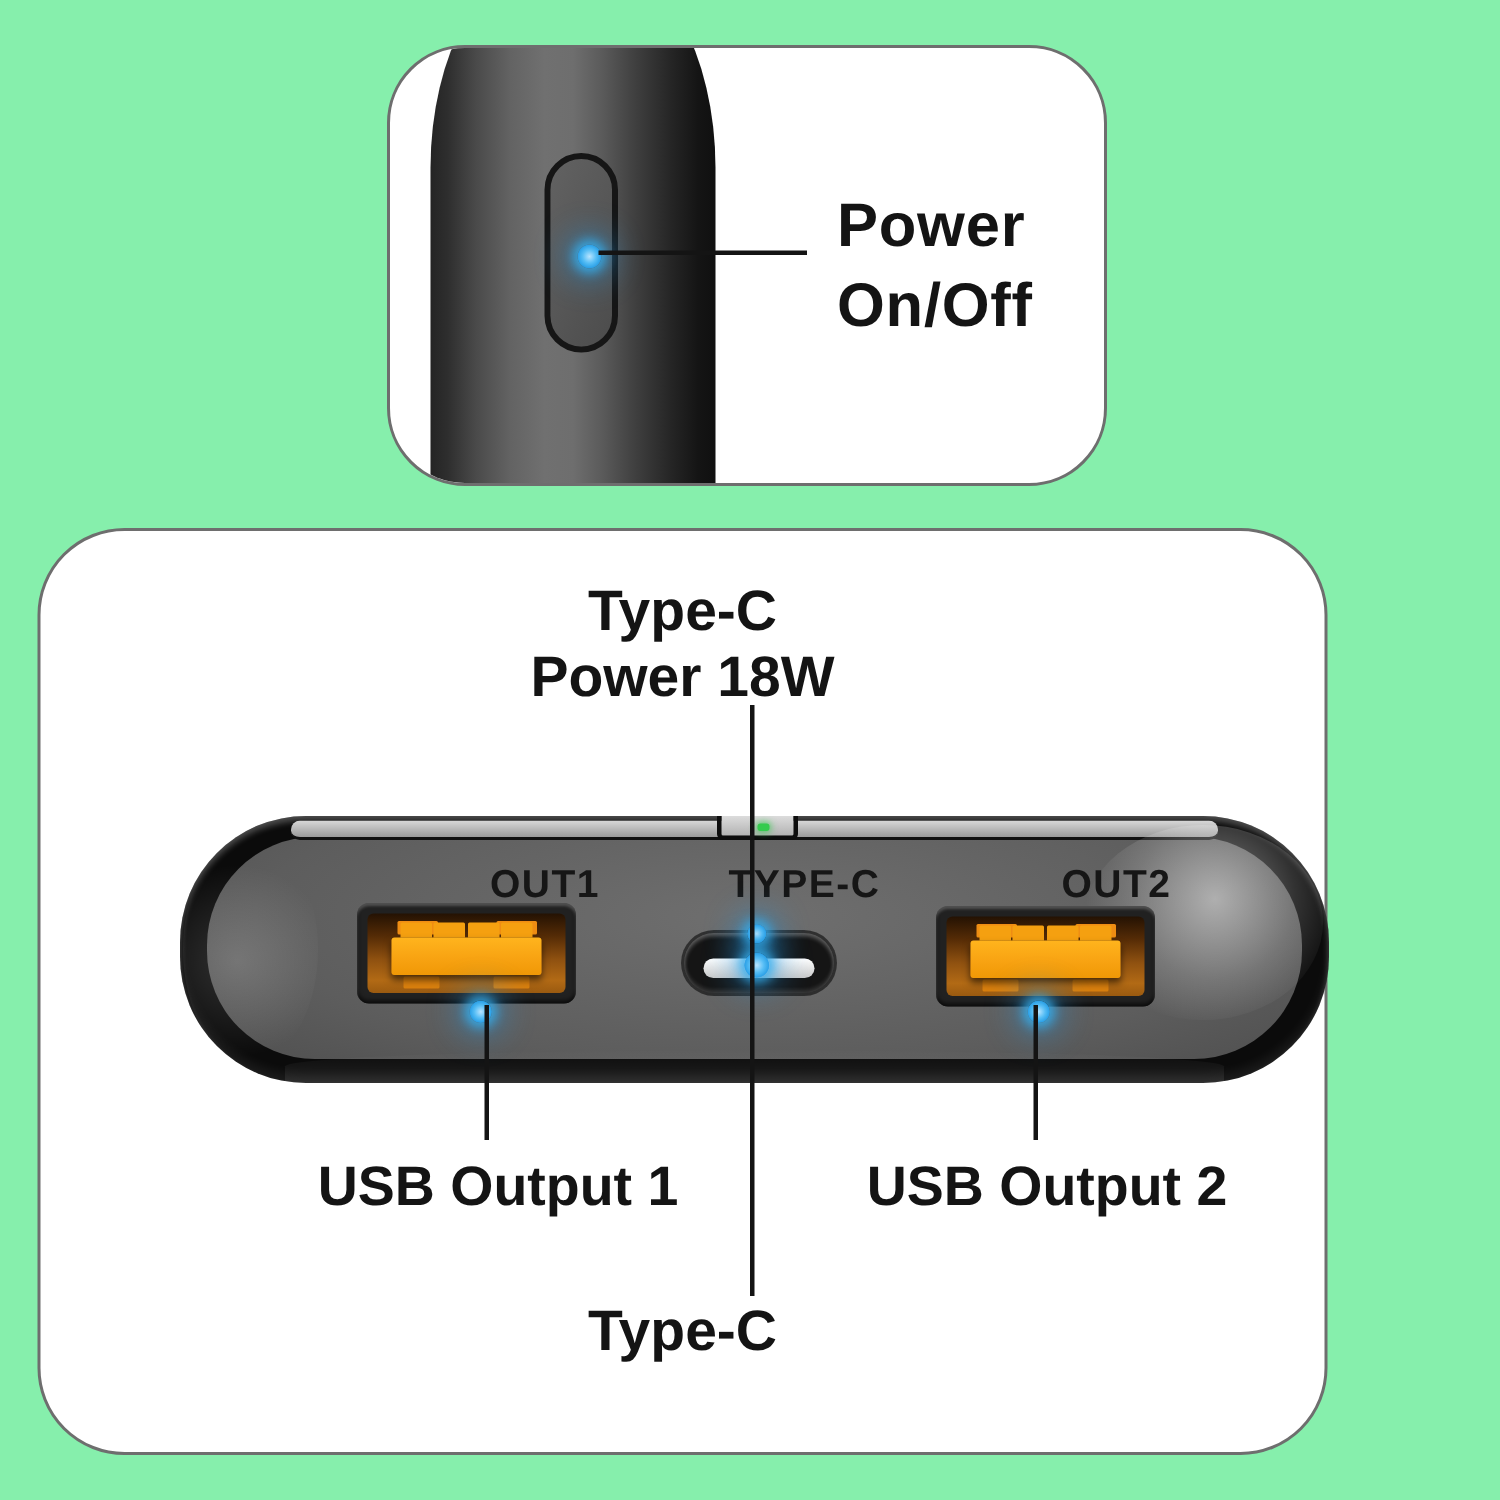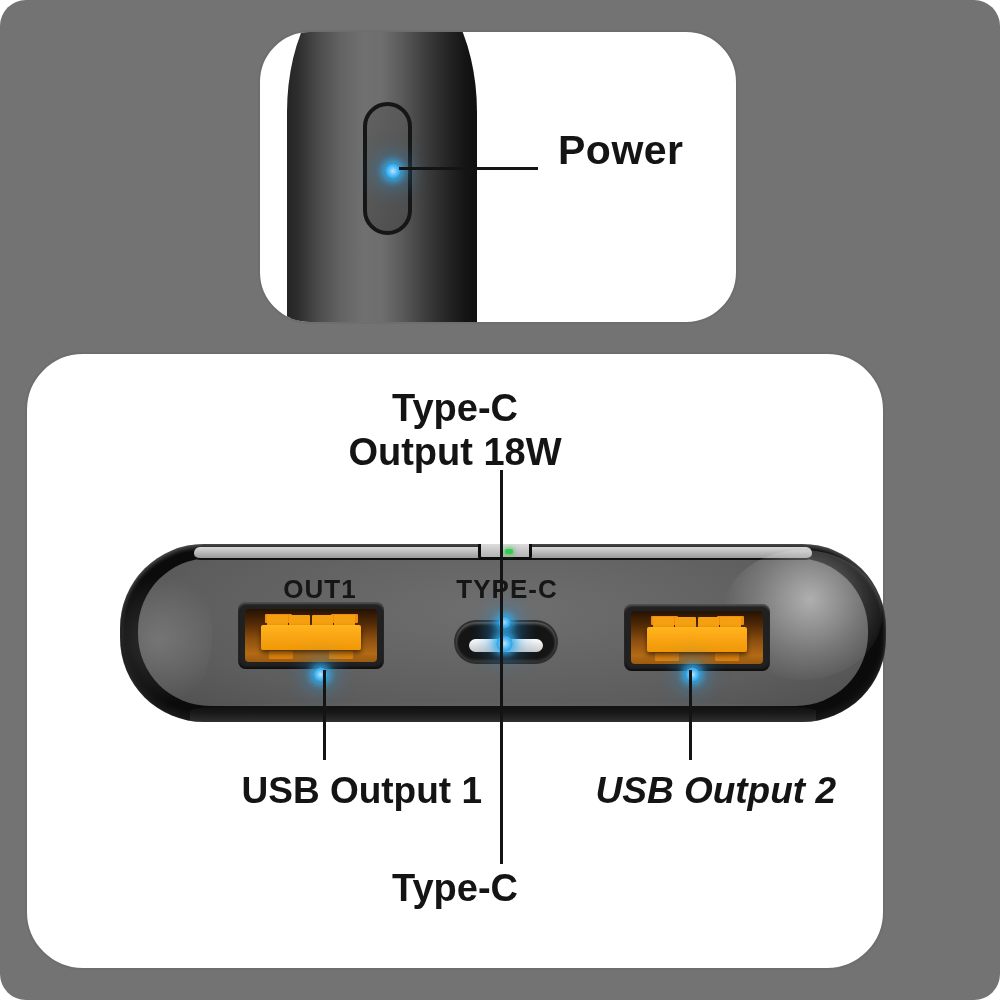--- a/index.html
+++ b/index.html
@@ -1,18 +1,18 @@
 <!DOCTYPE html>
 <html><head>
 <meta charset="utf-8">
 <style>
   html,body{margin:0;padding:0;background:#ffffff;}
   .stage{
-    position:relative;width:1000px;height:1000px;background:#737373;overflow:hidden;
-    font-family:"Liberation Sans","DejaVu Sans",sans-serif;color:#141414;border-radius:26px;
+    position:relative;width:1000px;height:1000px;background:#86efac;overflow:hidden;
+    font-family:"Liberation Sans","DejaVu Sans",sans-serif;color:#141414;
   }
 
   
   .panel{position:absolute;background:#ffffff;border:2px solid #6e6e6e;box-sizing:border-box;}
   .panel-top{left:258px;top:30px;width:480px;height:294px;border-radius:52px;}
   .panel-bottom{left:25px;top:352px;width:860px;height:618px;border-radius:58px;}
   .clip{position:absolute;inset:0;border-radius:50px;overflow:hidden;}
 
   
   .side-device{
@@ -39,23 +39,23 @@
 
   .power-label{
     position:absolute;left:558px;top:124px;font-size:41px;font-weight:700;
     line-height:53px;letter-spacing:.5px;z-index:11;
   }
 
   
   .center-label{position:absolute;left:0;width:100%;text-align:center;font-weight:700;z-index:11;}
   .input-label{top:32px;font-size:38px;line-height:44px;}
   .output-label{top:512px;font-size:38px;line-height:45px;}
-  .usb-label{position:absolute;width:300px;text-align:right;font-size:37px;font-weight:700;top:416px;z-index:11;}
+  .usb-label{position:absolute;width:300px;text-align:center;font-size:37px;font-weight:700;top:416px;z-index:11;}
   .usb-label-1{left:155px;}
-  .usb-label-2{left:509px;font-style:italic;}
+  .usb-label-2{left:521px;}
 
   
   .pb-body{
     position:absolute;left:93px;top:190px;width:766px;height:178px;border-radius:84px;
     background:#0b0b0b;overflow:hidden;z-index:1;
     box-shadow:inset 0 3px 4px rgba(255,255,255,.28),inset 0 -5px 8px rgba(255,255,255,.07);
   }
   .pb-face{
     position:absolute;left:18px;right:18px;top:14px;bottom:16px;border-radius:72px;
     background:radial-gradient(120% 170% at 50% 36%,#6f6f6f 0%,#5d5d5d 38%,#484848 66%,#313131 87%,#242424 100%);
@@ -82,21 +82,21 @@
   .pb-hl-left{
     position:absolute;left:2px;top:14px;width:90px;height:150px;border-radius:50%;
     background:radial-gradient(circle at 40% 55%,rgba(255,255,255,.16) 0%,rgba(255,255,255,0) 65%);
   }
   .pb-gloss-bottom{
     position:absolute;left:70px;right:70px;bottom:0px;height:22px;border-radius:50% 50% 0 0;
     background:linear-gradient(180deg,rgba(255,255,255,0) 0%,rgba(255,255,255,.09) 100%);
   }
   .pb-print{
     position:absolute;font-size:26px;font-weight:600;color:#161616;letter-spacing:1px;
-    width:160px;text-align:center;top:30px;
+    width:160px;text-align:right;top:30px;
   }
   .print-out1{left:120px;}
   .print-typec{left:307px;}
   .print-out2{left:501px;}
 
   
   .usb-port{
     position:absolute;width:146px;height:67px;border-radius:8px;background:#212121;
     box-shadow:inset 0 2px 2px rgba(255,255,255,.22),inset 0 -2px 3px rgba(0,0,0,.65);
   }
@@ -142,40 +142,42 @@
   <div class="panel panel-top">
     <div class="clip">
       <div class="side-device"></div>
       <div class="power-button"></div>
       <div class="led led-power"></div>
     </div>
   </div>
   <div class="callout-line-h" style="left:399px;top:167px;width:139px;"></div>
   <div class="power-label">
     <div>Power</div>
+    <div>On/Off</div>
   </div>
 
   <div class="panel panel-bottom">
 
     <div class="center-label input-label">
       <div>Type-C</div>
-      <div>Output 18W</div>
+      <div>Power 18W</div>
     </div>
 
     <div class="pb-body">
       <div class="pb-face"></div>
       <div class="pb-topedge"></div>
       <div class="pb-notch"></div>
       <div class="pb-green"></div>
       <div class="pb-hl-right"></div>
       <div class="pb-hl-left"></div>
       <div class="pb-gloss-bottom"></div>
 
       <div class="pb-print print-out1">OUT1</div>
       <div class="pb-print print-typec">TYPE-C</div>
+      <div class="pb-print print-out2">OUT2</div>
 
       <div class="usb-port usb-port-1">
         <div class="usb-cavity">
           <div class="usb-tab tab-tl"></div>
           <div class="usb-tab tab-tr"></div>
           <div class="usb-tab tab-bl"></div>
           <div class="usb-tab tab-br"></div>
           <div class="usb-teeth">
               <div></div>
               <div></div>

